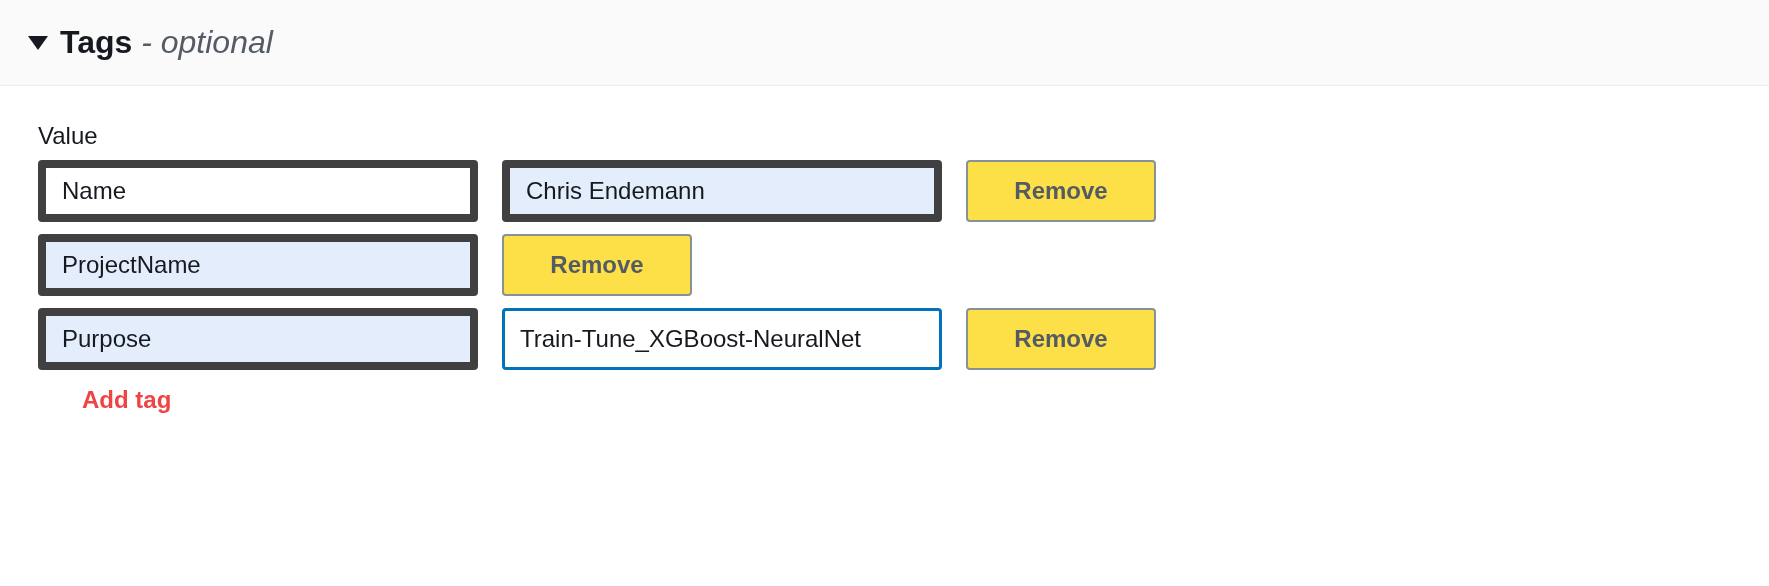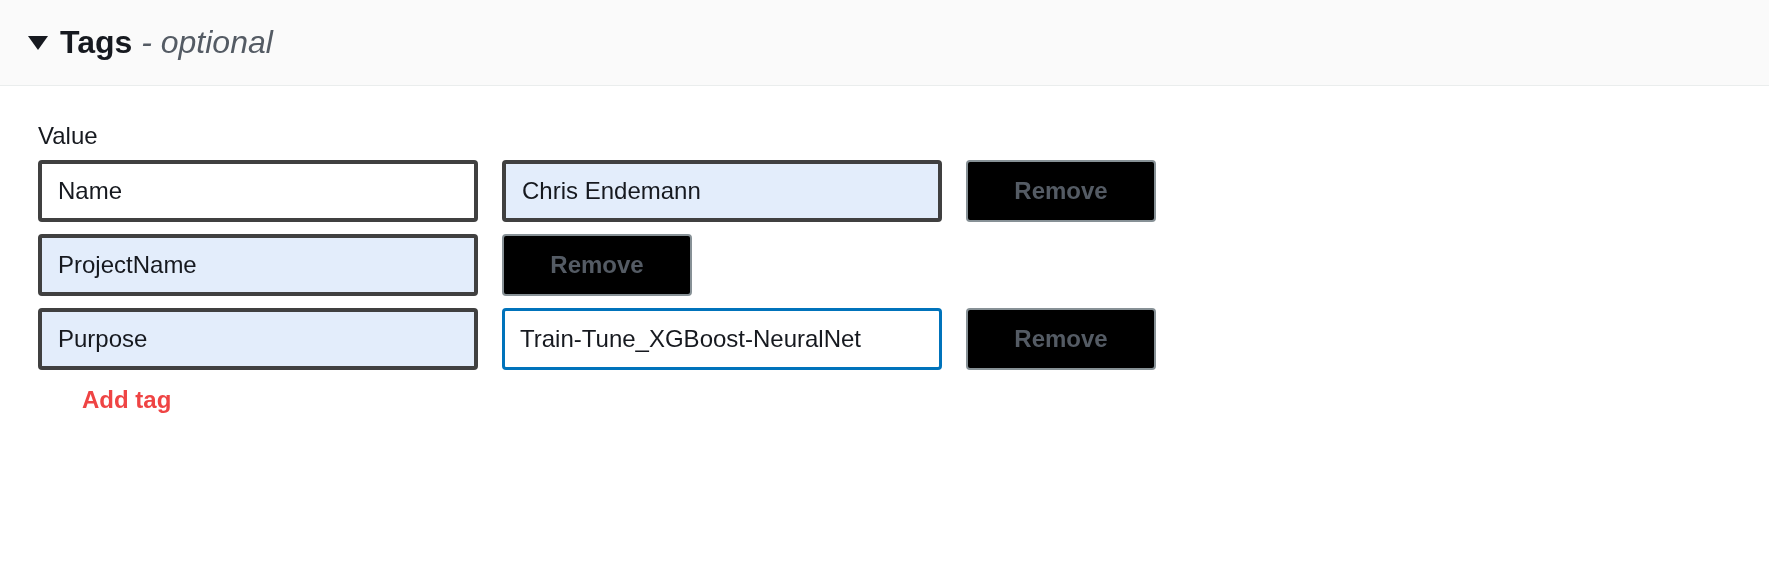--- a/index.html
+++ b/index.html
@@ -63,21 +63,21 @@
       gap: 12px;
     }
     .row {
       display: flex;
       gap: 24px;
       align-items: stretch;
     }
     .input-box {
       width: 440px;
       height: 62px;
-      border: 4px solid #404040;
+      border: 8px solid #404040;
       border-radius: 4px;
       padding: 8px 16px;
       font-size: 24px;
       font-family: inherit;
       background: #ffffff;
       color: #16191f;
       outline: none;
     }
     .input-box.filled {
       background: #e3edfb;
@@ -86,21 +86,21 @@
       border-color: #0073bb;
       border-width: 3px;
       background: #ffffff;
       padding: 0 15px;
     }
     .remove-btn {
       width: 190px;
       height: 62px;
       border: 2px solid #879196;
       border-radius: 4px;
-      background: #000000;
+      background: #fde047;
       color: #545b64;
       font-size: 24px;
       font-weight: 700;
       cursor: pointer;
       font-family: inherit;
     }
     .add-tag {
       margin-top: 16px;
       margin-left: 44px;
       font-size: 24px;

